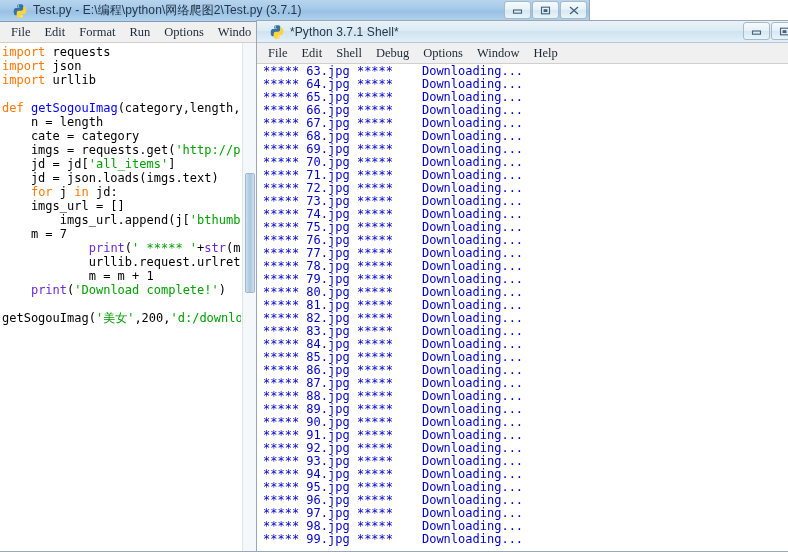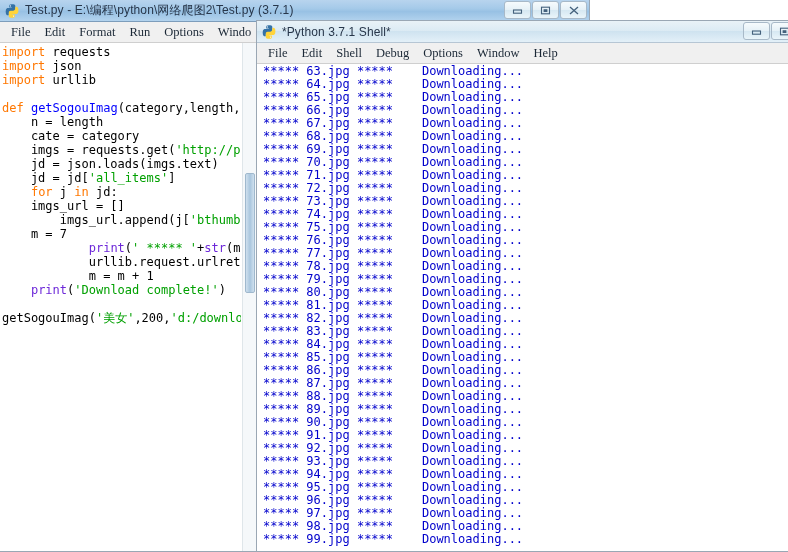--- a/index.html
+++ b/index.html
@@ -26,21 +26,21 @@
     border: 1px solid #9aa7b4;
     box-sizing: border-box;
   }
   .titlebar {
     position: relative;
     height: 22px;
     background: linear-gradient(to bottom, #e9f2f7 0%, #dcebf4 45%, #cfe3f0 50%, #e3f0f8 100%);
     border-bottom: 1px solid #b6c6d4;
     display: flex;
     align-items: center;
-    padding-left: 4px;
+    padding-left: 12px;
     box-sizing: border-box;
   }
   .titlebar.active-blue {
     background: linear-gradient(to bottom, #b8d4ee 0%, #a5cae9 40%, #98c1e4 55%, #b3d3ee 100%);
     border-bottom: 1px solid #7d9dbb;
   }
   .title-icon {
     width: 16px;
     height: 16px;
     margin-right: 5px;
@@ -222,22 +222,22 @@
     <div id="editor-body">
       <div id="editor-code">
           <div class="code-line"><span class="tok-kw">import</span><span> requests</span></div>
           <div class="code-line"><span class="tok-kw">import</span><span> json</span></div>
           <div class="code-line"><span class="tok-kw">import</span><span> urllib</span></div>
           <div class="code-line">&nbsp;</div>
           <div class="code-line"><span class="tok-kw">def</span><span> </span><span class="tok-def">getSogouImag</span><span>(category,length,path</span></div>
           <div class="code-line"><span>    n = length</span></div>
           <div class="code-line"><span>    cate = category</span></div>
           <div class="code-line"><span>    imgs = requests.get(</span><span class="tok-str">'http://pic.s</span></div>
+          <div class="code-line"><span>    jd = jd[</span><span class="tok-str">'all_items'</span><span>]</span></div>
           <div class="code-line"><span>    jd = json.loads(imgs.text)</span></div>
-          <div class="code-line"><span>    jd = jd[</span><span class="tok-str">'all_items'</span><span>]</span></div>
           <div class="code-line"><span>    </span><span class="tok-kw">for</span><span> j </span><span class="tok-kw">in</span><span> jd:</span></div>
           <div class="code-line"><span>    imgs_url = []</span></div>
           <div class="code-line"><span>        imgs_url.append(j[</span><span class="tok-str">'bthumbUrl'</span></div>
           <div class="code-line"><span>    m = 7</span></div>
           <div class="code-line"><span>            </span><span class="tok-bi">print</span><span>(</span><span class="tok-str">' ***** '</span><span>+</span><span class="tok-bi">str</span><span>(m)+</span></div>
           <div class="code-line"><span>            urllib.request.urlretriev</span></div>
           <div class="code-line"><span>            m = m + 1</span></div>
           <div class="code-line"><span>    </span><span class="tok-bi">print</span><span>(</span><span class="tok-str">'Download complete!'</span><span>)</span></div>
           <div class="code-line">&nbsp;</div>
           <div class="code-line"><span>getSogouImag(</span><span class="tok-str">'美女'</span><span>,200,</span><span class="tok-str">'d:/download/</span></div>

